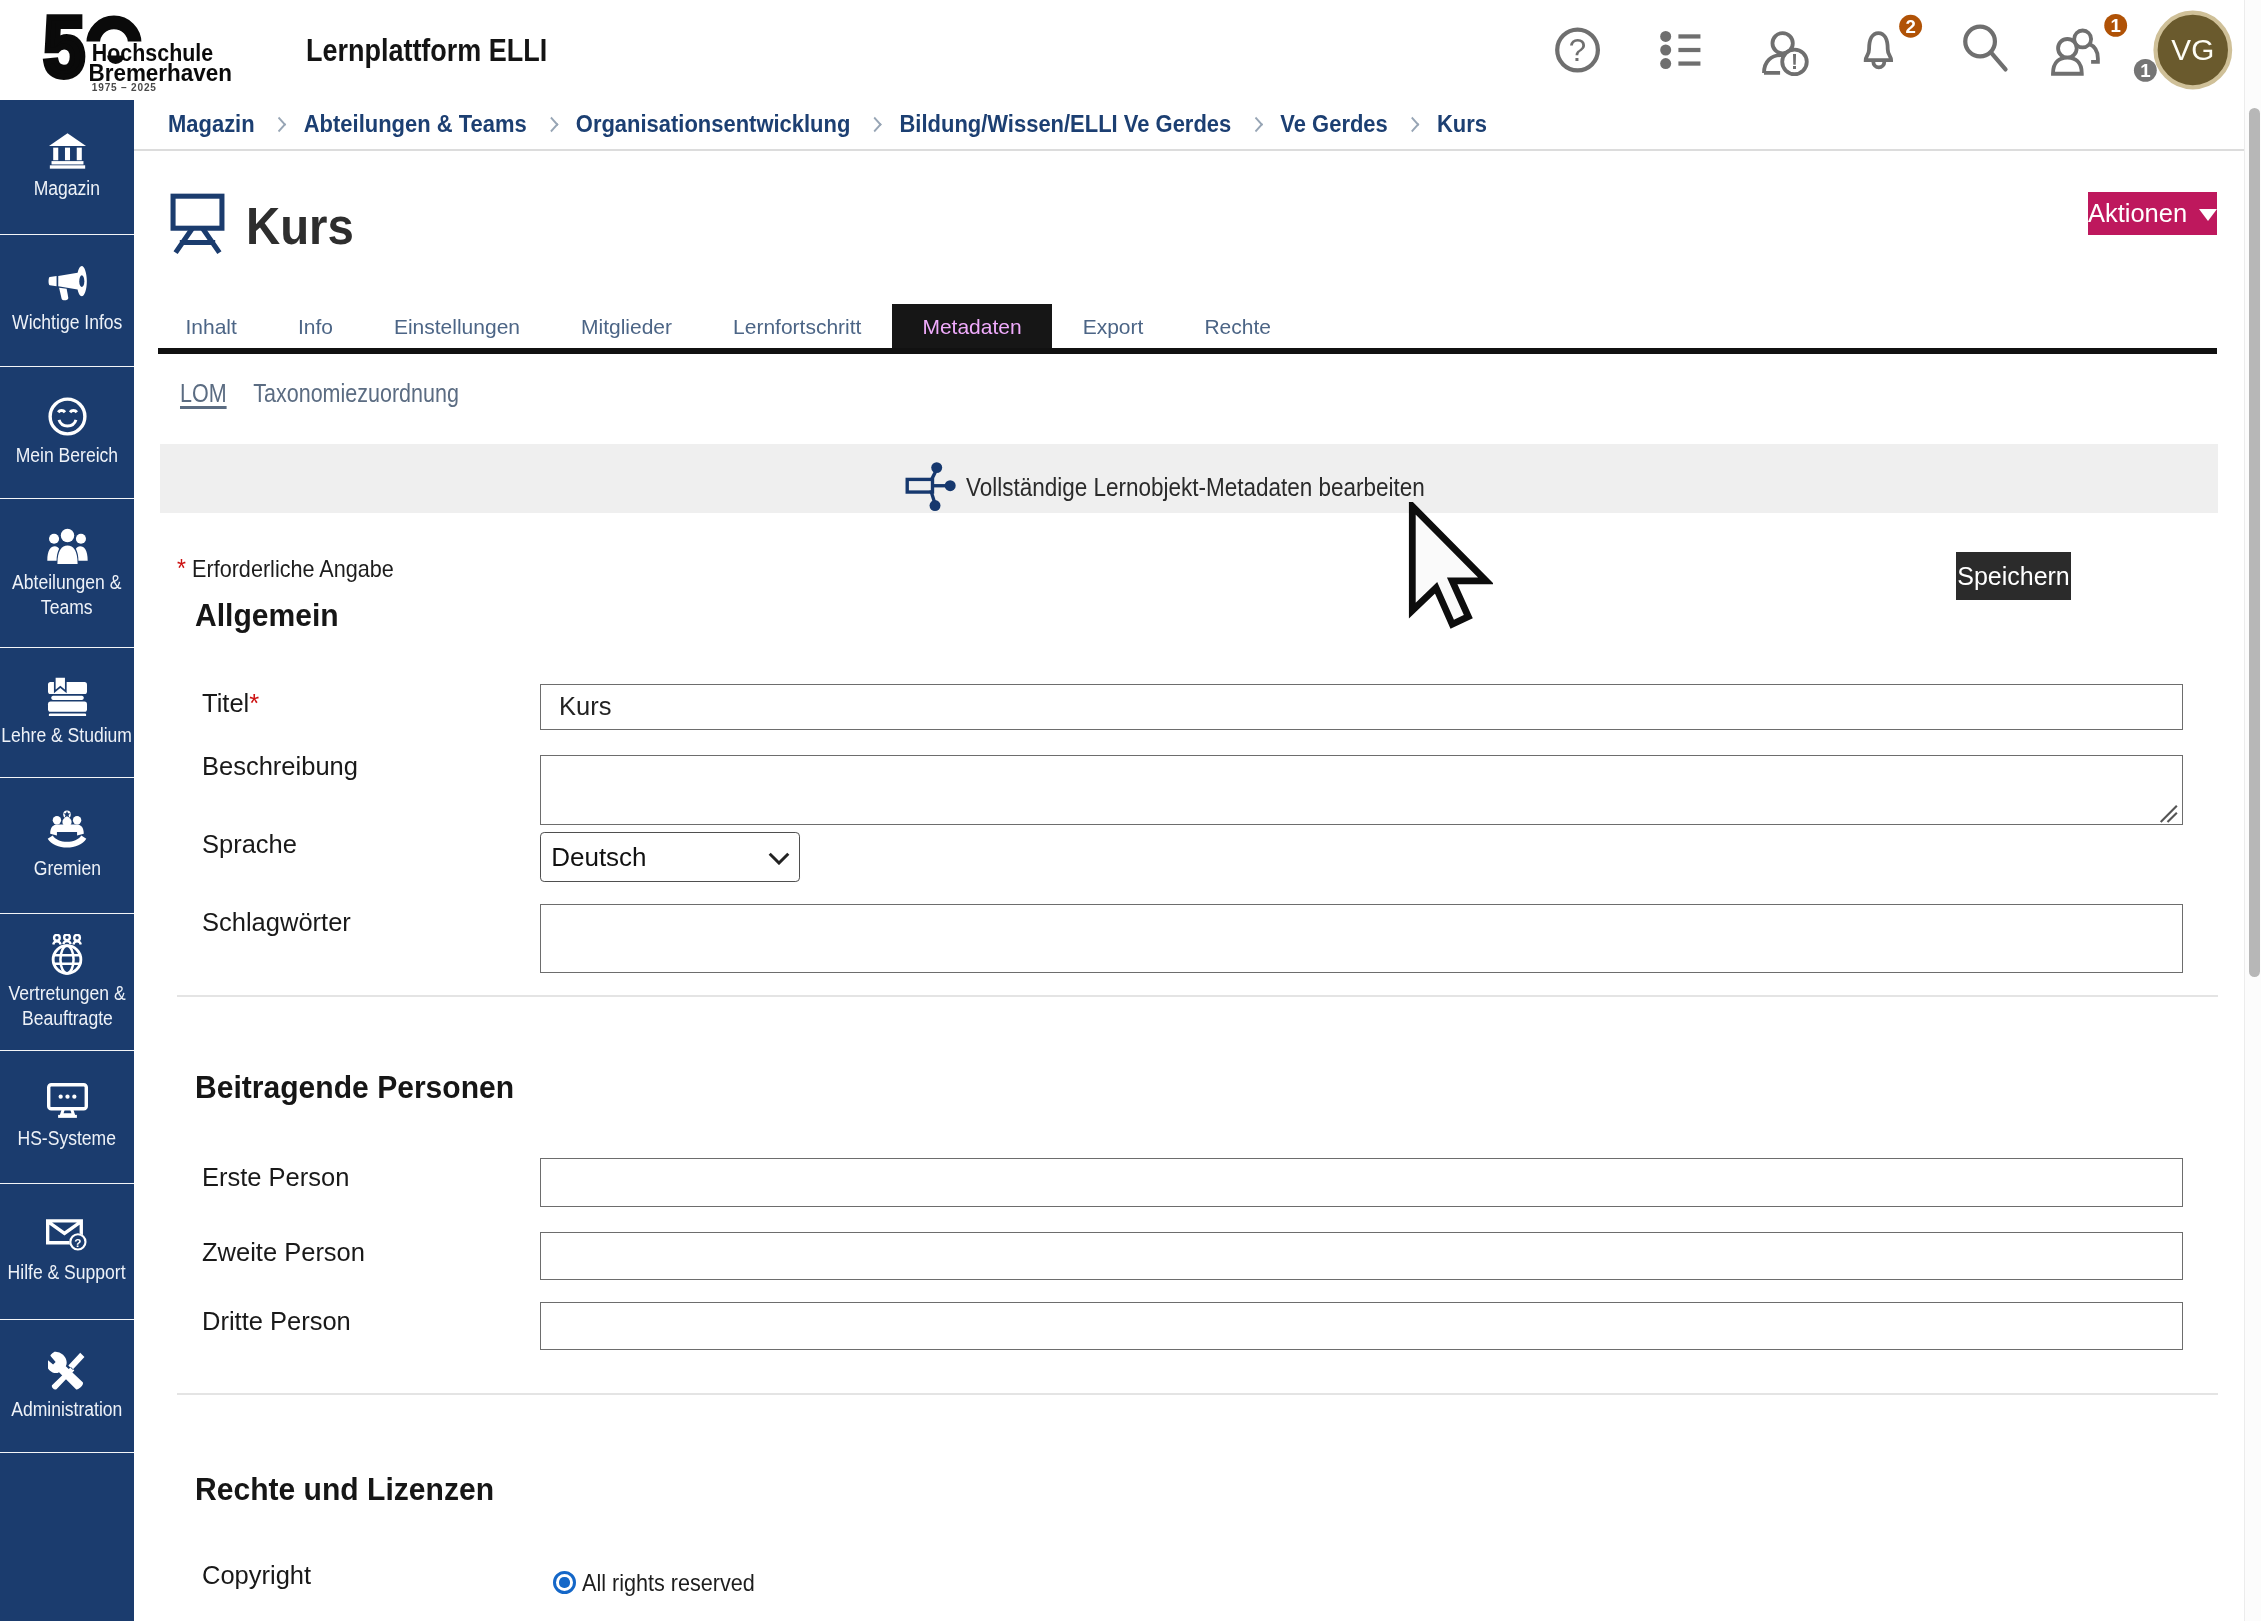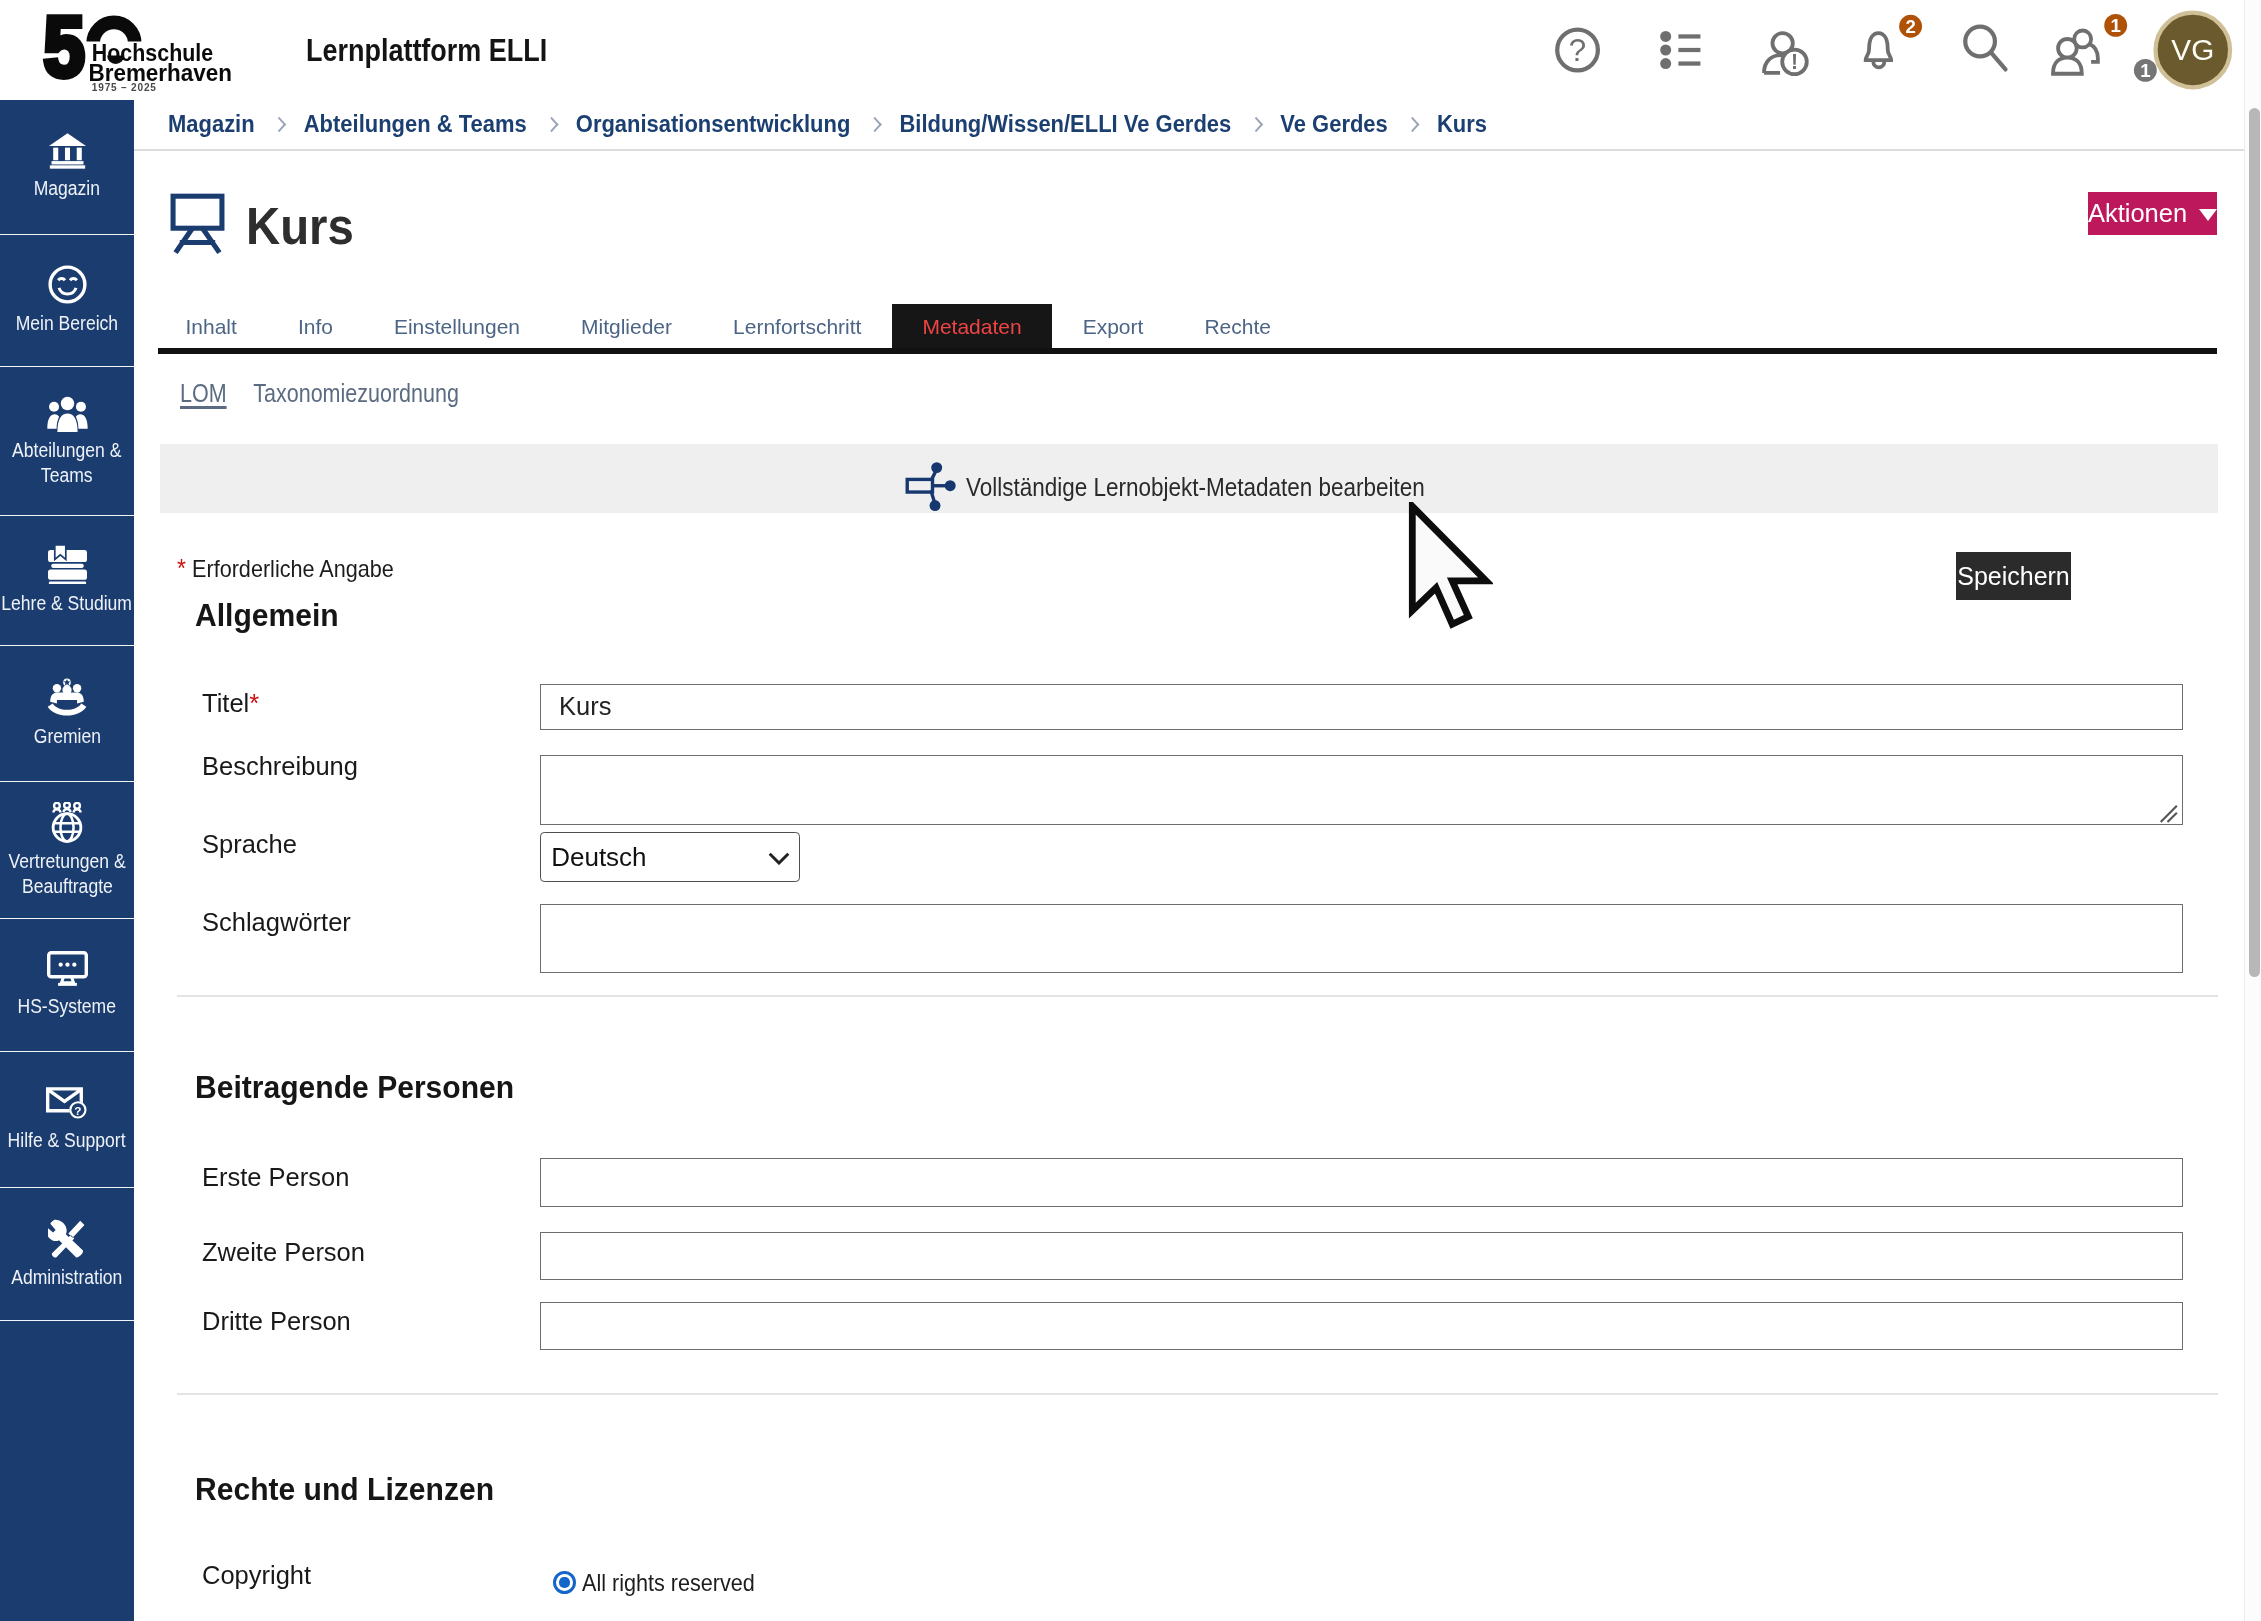--- a/index.html
+++ b/index.html
@@ -17,21 +17,21 @@
 #crumbs{position:absolute;left:168px;top:100px;height:48px;display:flex;align-items:center;font-size:24.6px;font-weight:600;color:#1c3f72;white-space:nowrap;transform:scaleX(.893);transform-origin:left}
 #crumbline{position:absolute;left:134px;top:149px;width:2127px;height:1.7px;background:#dcdcdc}
 .chv{display:inline-block;width:11px;height:11px;border-top:2.5px solid #97a5b5;border-right:2.5px solid #97a5b5;transform:rotate(45deg);margin:0 22px 0 22px}
 
 #h1{position:absolute;left:246px;top:196px;font-size:52px;font-weight:bold;color:#2e2e2e;transform:scaleX(.91);transform-origin:left}
 #aktionen{position:absolute;left:2088px;top:192px;width:129px;height:43px;background:#be185d;color:#fff;font-size:25.5px;display:flex;align-items:center;justify-content:center;gap:12px}
 #aktionen .tri{width:0;height:0;border-left:9.3px solid transparent;border-right:9.3px solid transparent;border-top:12px solid #fff;margin-top:3.4px}
 
 #tabs{position:absolute;left:155px;top:304px;height:44px;display:flex;font-size:21px;color:#4c6586}
 #tabs .tab{padding:0 30.5px;line-height:46px;white-space:nowrap}
-#tabs .active{background:#161616;color:#ef4444}
+#tabs .active{background:#161616;color:#f0abfc}
 #tabline{position:absolute;left:158px;top:348px;width:2059px;height:6px;background:#111}
 #subnav{position:absolute;left:180px;top:379px;font-size:25px;color:#5b6c82;display:flex;transform:scaleX(.86);transform-origin:left}
 #subnav .lom{text-decoration:underline;text-underline-offset:4.2px;text-decoration-thickness:2.5px}
 #subnav .tax{margin-left:31px}
 
 #graybar{position:absolute;left:160px;top:444px;width:2058px;height:69px;background:#efefef}
 #graybar svg{position:absolute;left:743px;top:15.3px}
 #graybar span{position:absolute;left:806px;top:28px;font-size:26px;color:#2a2a2a;transform:scaleX(.865);transform-origin:left;white-space:nowrap}
 
 #reqnote{position:absolute;left:177px;top:554px;font-size:24px;color:#1c1c1c;transform:scaleX(.9);transform-origin:left}
@@ -126,20 +126,29 @@
         <path d="M22,0 L44,15 L0,15 Z"></path>
         <rect x="5" y="17" width="6" height="15"></rect>
         <rect x="19" y="17" width="6" height="15"></rect>
         <rect x="33" y="17" width="6" height="15"></rect>
         <rect x="3" y="33" width="38" height="4"></rect>
         <rect x="1" y="38" width="42" height="4"></rect>
       </svg>
       <em>Magazin</em>
     </div>
 <div class="sbitem" style="height:132px">
+      <svg width="39" height="37" viewBox="0 0 46 44" fill="#fff">
+        <path d="M40,0 c3,0 6,8 6,18 s-3,18 -6,18 c-2,0 -4,-3 -5,-8 L12,24 L12,12 L35,8 c1,-5 3,-8 5,-8 z"></path>
+        <path d="M2,13 L10,12 L10,24 L2,23 c-2,0 -2,-10 0,-10 z"></path>
+        <path d="M13,26 L22,27 L24,38 c0,3 -7,4 -8,1 z"></path>
+        <ellipse cx="40" cy="18" rx="3" ry="7" fill="#1b3c6e"></ellipse>
+      </svg>
+      <em>Wichtige Infos</em>
+    </div>
+<div class="sbitem" style="height:132px">
       <svg width="39" height="39" viewBox="0 0 46 46" fill="none" stroke="#fff">
         <circle cx="23" cy="23" r="20.5" stroke-width="4"></circle>
         <path d="M12,18 a5,5 0 0 1 8,0" stroke-width="3.5"></path>
         <path d="M26,18 a5,5 0 0 1 8,0" stroke-width="3.5"></path>
         <path d="M13,27 a10.5,10.5 0 0 0 20,0" stroke-width="3.5"></path>
       </svg>
       <em>Mein Bereich</em>
     </div>
 <div class="sbitem" style="height:149px">
       <svg width="41" height="37" viewBox="0 0 48 44" fill="#fff">

